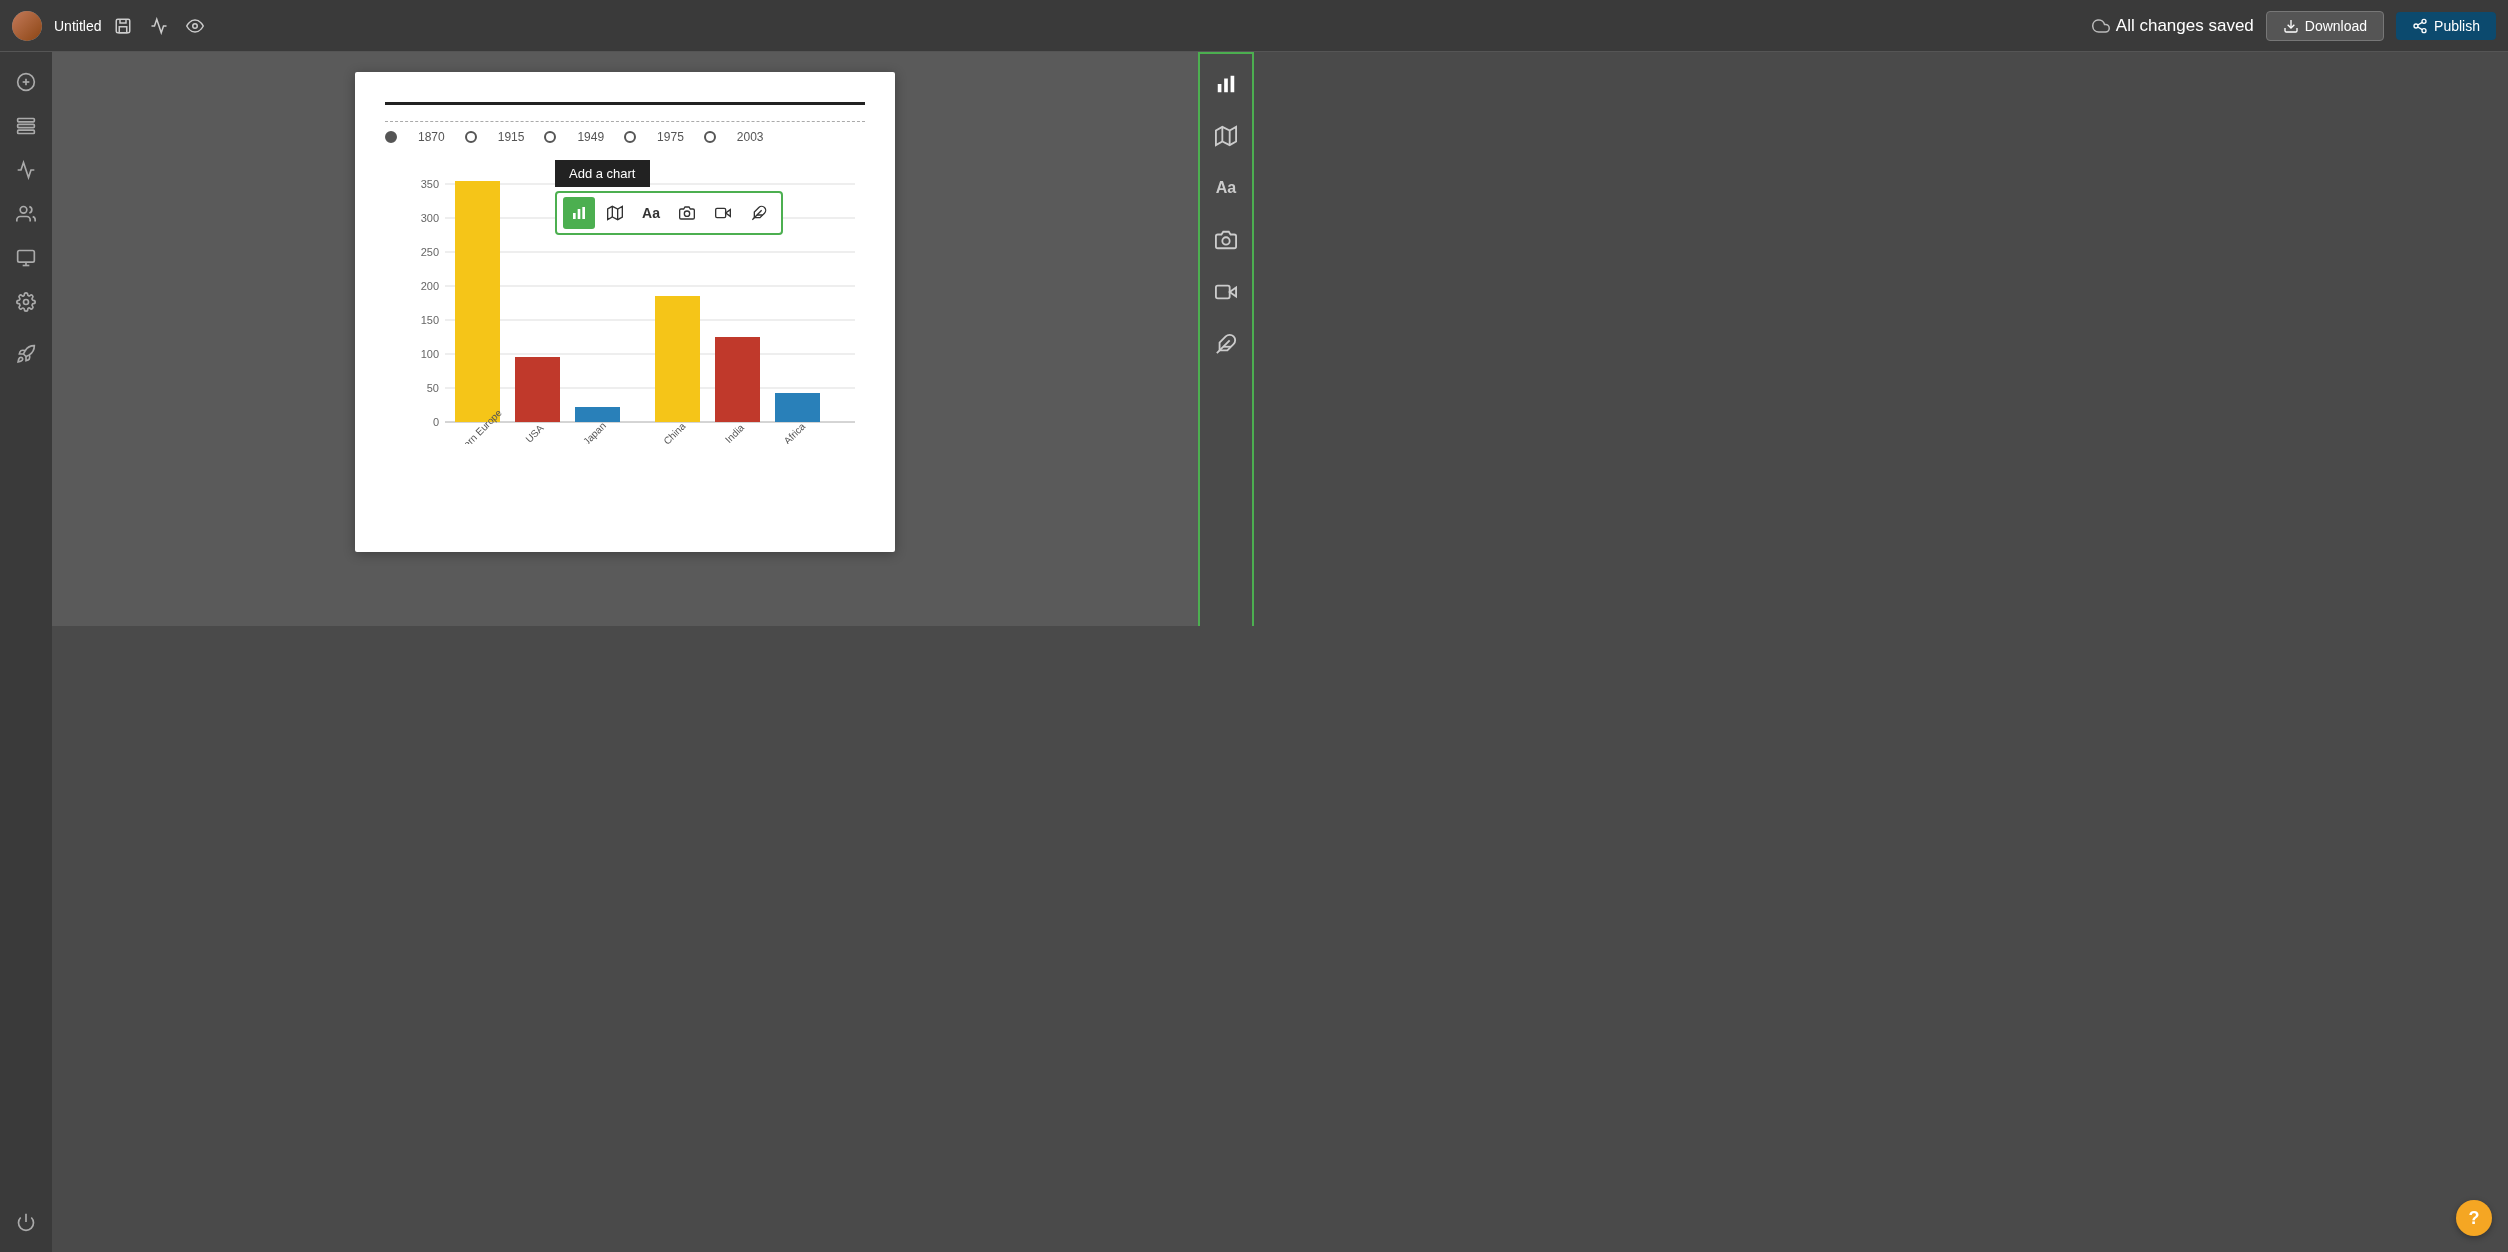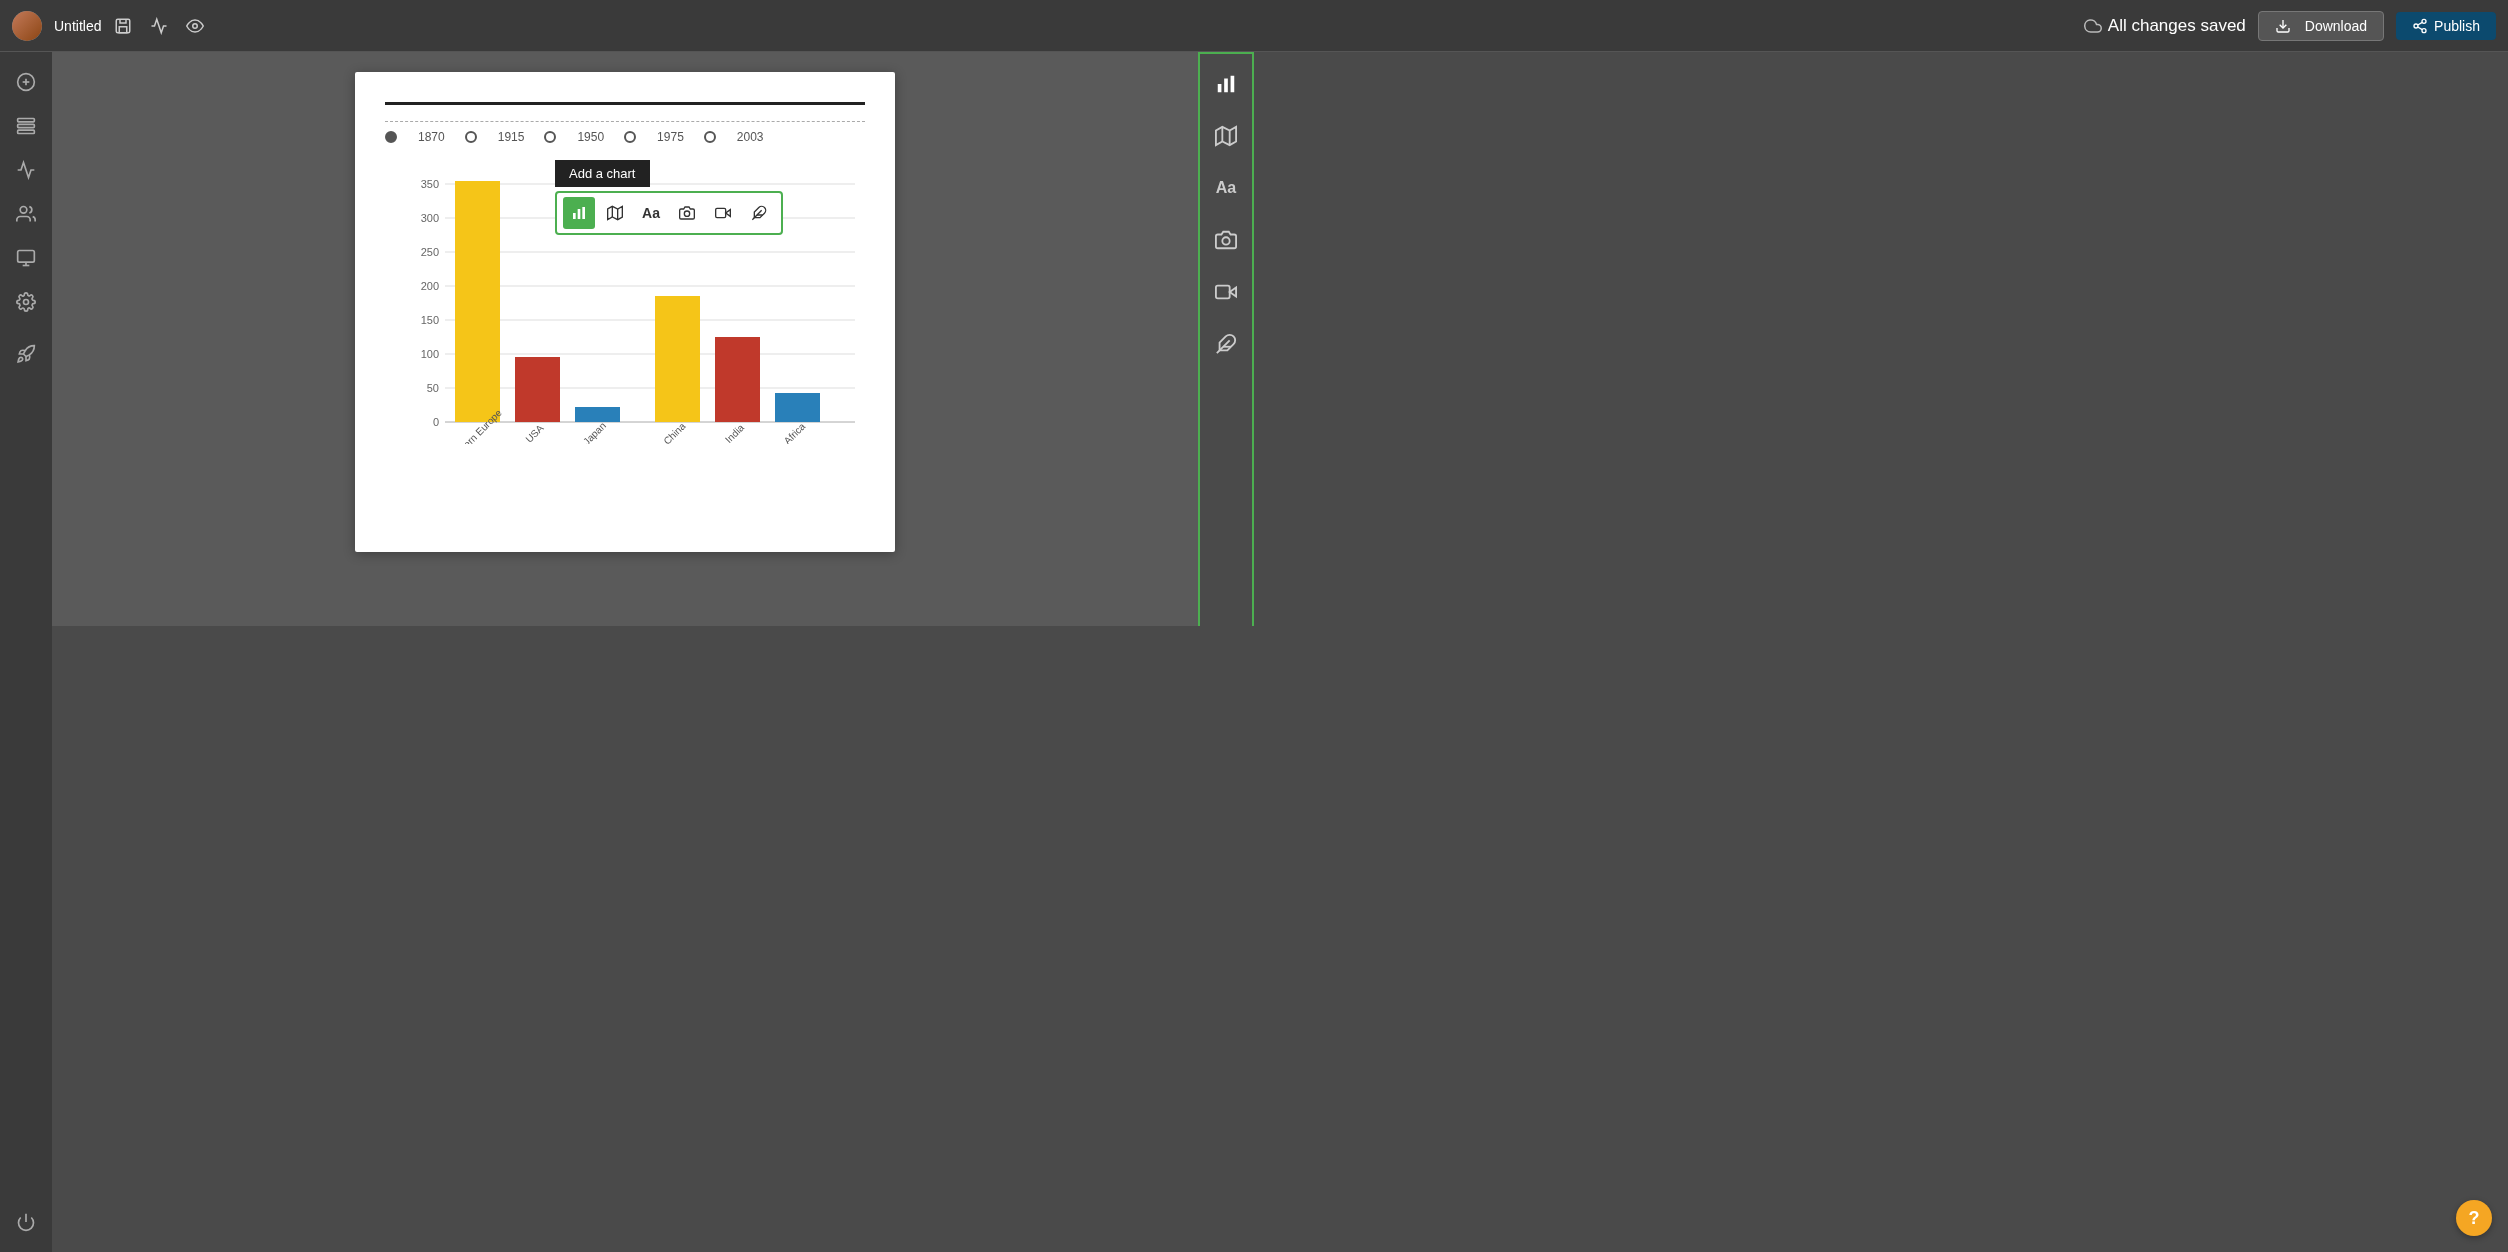--- a/index.html
+++ b/index.html
@@ -29,21 +29,21 @@
       width: 28px; height: 28px; display: flex; align-items: center;
       justify-content: center; color: #ccc; cursor: pointer; border-radius: 4px;
     }
     .topbar-right {
       margin-left: auto; display: flex; align-items: center; gap: 12px;
     }
     .changes-saved {
       display: flex; align-items: center; gap: 6px; color: #ffffff; font-size: 17px;
     }
     .btn-download {
-      display: flex; align-items: center; gap: 14px;
+      display: flex; align-items: center; gap: 6px;
       background: #555; color: #fff; border: 1px solid #777;
       padding: 6px 16px; border-radius: 4px; cursor: pointer; font-size: 14px;
     }
     .btn-publish {
       display: flex; align-items: center; gap: 6px;
       background: #0c4a6e; color: #fff; border: none;
       padding: 6px 16px; border-radius: 4px; cursor: pointer; font-size: 14px; font-weight: 500;
     }
 
     
@@ -314,21 +314,21 @@
         <div class="timeline-item">
           <div class="radio-circle active"></div>
           <span>1870</span>
         </div>
         <div class="timeline-item">
           <div class="radio-circle"></div>
           <span>1915</span>
         </div>
         <div class="timeline-item">
           <div class="radio-circle"></div>
-          <span>1950</span>
+          <span>1949</span>
         </div>
         <div class="timeline-item">
           <div class="radio-circle"></div>
           <span>1975</span>
         </div>
         <div class="timeline-item">
           <div class="radio-circle"></div>
           <span>2003</span>
         </div>
       </div>

